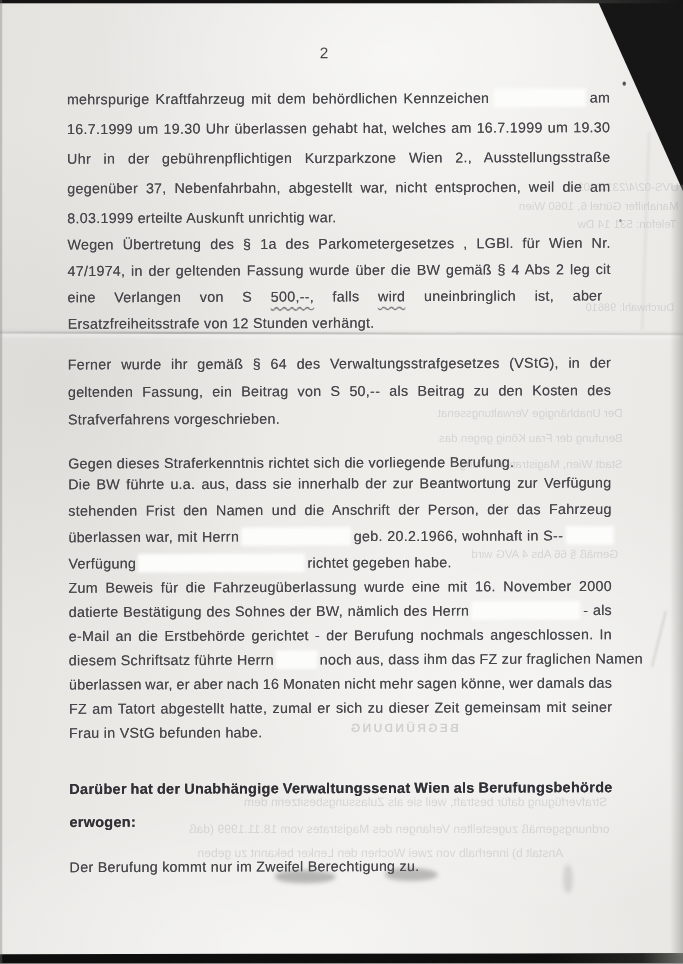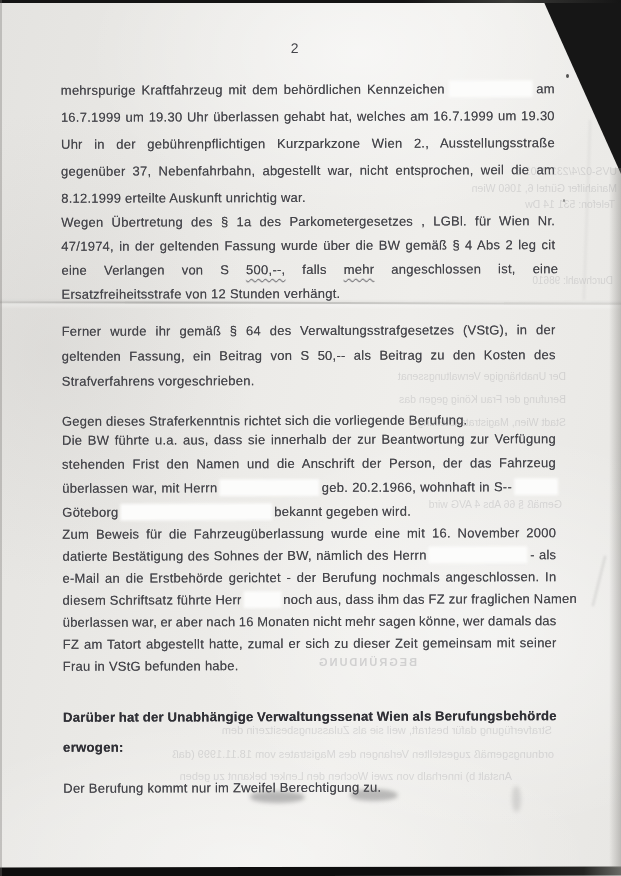--- a/index.html
+++ b/index.html
@@ -54,47 +54,47 @@
 <div id="page">
   <div class="crease-h"></div>
   <div class="textlayer">
     <div class="pagenum">2</div>
 
   <div class="paragraph" style="top: 76px; font-size: 13px;">
         <div class="line" style="height: 27px; line-height: 27px; word-spacing: 1.79204px;"><span class="line-inner"><span>mehrspurige Kraftfahrzeug mit dem behördlichen Kennzeichen</span> <span class="redact" style="width: 80px;"></span> <span>am</span></span></div>
         <div class="line" style="height: 27px; line-height: 27px; word-spacing: 0.691534px;"><span class="line-inner"><span>16.7.1999 um 19.30 Uhr überlassen gehabt hat, welches am 16.7.1999 um 19.30</span></span></div>
         <div class="line" style="height: 27px; line-height: 27px; word-spacing: 7.63799px;"><span class="line-inner"><span>Uhr in der gebührenpflichtigen Kurzparkzone Wien 2., Ausstellungsstraße</span></span></div>
         <div class="line" style="height: 27px; line-height: 27px; word-spacing: 3.25491px;"><span class="line-inner"><span>gegenüber 37, Nebenfahrbahn, abgestellt war, nicht entsprochen, weil die am</span></span></div>
-        <div class="line" style="height: 27px; line-height: 27px;"><span class="line-inner"><span>8.12.1999 erteilte Auskunft unrichtig war.</span></span></div>
+        <div class="line" style="height: 27px; line-height: 27px;"><span class="line-inner"><span>8.03.1999 erteilte Auskunft unrichtig war.</span></span></div>
       </div>
       <div class="paragraph" style="top: 210px; font-size: 13px;">
         <div class="line" style="height: 24px; line-height: 24px; word-spacing: 4.24975px;"><span class="line-inner"><span>Wegen Übertretung des § 1a des Parkometergesetzes , LGBl. für Wien Nr.</span></span></div>
         <div class="line" style="height: 24px; line-height: 24px; word-spacing: 1.37587px;"><span class="line-inner"><span>47/1974, in der geltenden Fassung wurde über die BW gemäß § 4 Abs 2 leg cit</span></span></div>
-        <div class="line" style="height: 24px; line-height: 24px; word-spacing: 13.0552px;"><span class="line-inner"><span>eine Verlangen von S</span> <span class="wavy">500,--,</span> <span>falls</span> <span class="wavy">mehr</span> <span>angeschlossen ist, eine</span></span></div>
+        <div class="line" style="height: 24px; line-height: 24px; word-spacing: 13.0552px;"><span class="line-inner"><span>eine Verlangen von S</span> <span class="wavy">500,--,</span> <span>falls</span> <span class="wavy">wird</span> <span>uneinbringlich ist, aber</span></span></div>
         <div class="line" style="height: 24px; line-height: 24px;"><span class="line-inner"><span>Ersatzfreiheitsstrafe von 12 Stunden verhängt.</span></span></div>
       </div>
       <div class="paragraph" style="top: 318px; font-size: 13px;">
         <div class="line" style="height: 25px; line-height: 25px; word-spacing: 4.84503px;"><span class="line-inner"><span>Ferner wurde ihr gemäß § 64 des Verwaltungsstrafgesetzes (VStG), in der</span></span></div>
         <div class="line" style="height: 25px; line-height: 25px; word-spacing: 4.37216px;"><span class="line-inner"><span>geltenden Fassung, ein Beitrag von S 50,-- als Beitrag zu den Kosten des</span></span></div>
         <div class="line" style="height: 25px; line-height: 25px;"><span class="line-inner"><span>Strafverfahrens vorgeschrieben.</span></span></div>
       </div>
       <div class="paragraph" style="top: 408px; font-size: 13px;">
         <div class="line" style="height: 25px; line-height: 25px;"><span class="line-inner"><span>Gegen dieses Straferkenntnis richtet sich die vorliegende Berufung.</span></span></div>
       </div>
       <div class="paragraph" style="top: 428px; font-size: 13px;">
         <div class="line" style="height: 24px; line-height: 24px; word-spacing: 1.61958px;"><span class="line-inner"><span>Die BW führte u.a. aus, dass sie innerhalb der zur Beantwortung zur Verfügung</span></span></div>
         <div class="line" style="height: 24px; line-height: 24px; word-spacing: 3.58782px;"><span class="line-inner"><span>stehenden Frist den Namen und die Anschrift der Person, der das Fahrzeug</span></span></div>
         <div class="line" style="height: 24px; line-height: 24px; word-spacing: 0.279437px;"><span class="line-inner"><span>überlassen war, mit Herrn</span> <span class="redact" style="width: 96px;"></span> <span>geb. 20.2.1966, wohnhaft in S--</span> <span class="redact" style="width: 40px;"></span></span></div>
-        <div class="line" style="height: 24px; line-height: 24px;"><span class="line-inner"><span>Göteborg</span> <span class="redact" style="width: 148px;"></span> <span>bekannt gegeben wird.</span></span></div>
+        <div class="line" style="height: 24px; line-height: 24px;"><span class="line-inner"><span>Verfügung</span> <span class="redact" style="width: 148px;"></span> <span>richtet gegeben habe.</span></span></div>
       </div>
       <div class="paragraph" style="top: 523px; font-size: 13px;">
         <div class="line" style="height: 22px; line-height: 22px; word-spacing: 2.96223px;"><span class="line-inner"><span>Zum Beweis für die Fahrzeugüberlassung wurde eine mit 16. November 2000</span></span></div>
         <div class="line" style="height: 22px; line-height: 22px; word-spacing: 0.388977px;"><span class="line-inner"><span>datierte Bestätigung des Sohnes der BW, nämlich des Herrn</span> <span class="redact" style="width: 95px;"></span> <span>- als</span></span></div>
         <div class="line" style="height: 22px; line-height: 22px; word-spacing: 1.79974px;"><span class="line-inner"><span>e-Mail an die Erstbehörde gerichtet - der Berufung nochmals angeschlossen. In</span></span></div>
-        <div class="line" style="height: 22px; line-height: 22px; word-spacing: -0.116779px;"><span class="line-inner"><span>diesem Schriftsatz führte Herr</span> <span class="redact" style="width: 34px;"></span> <span>noch aus, dass ihm das FZ zur fraglichen Namen</span></span></div>
+        <div class="line" style="height: 22px; line-height: 22px; word-spacing: -0.116779px;"><span class="line-inner"><span>diesem Schriftsatz führte Herrn</span> <span class="redact" style="width: 34px;"></span> <span>noch aus, dass ihm das FZ zur fraglichen Namen</span></span></div>
         <div class="line" style="height: 22px; line-height: 22px; word-spacing: -0.470137px;"><span class="line-inner"><span>überlassen war, er aber nach 16 Monaten nicht mehr sagen könne, wer damals das</span></span></div>
         <div class="line" style="height: 22px; line-height: 22px; word-spacing: 0.961344px;"><span class="line-inner"><span>FZ am Tatort abgestellt hatte, zumal er sich zu dieser Zeit gemeinsam mit seiner</span></span></div>
         <div class="line" style="height: 22px; line-height: 22px;"><span class="line-inner"><span>Frau in VStG befunden habe.</span></span></div>
       </div>
       <div class="paragraph bold" style="top: 702px; font-size: 13.2px;">
         <div class="line" style="height: 30px; line-height: 30px; word-spacing: -0.48696px;"><span class="line-inner"><span>Darüber hat der Unabhängige Verwaltungssenat Wien als Berufungsbehörde</span></span></div>
         <div class="line" style="height: 30px; line-height: 30px;"><span class="line-inner"><span>erwogen:</span></span></div>
       </div>
       <div class="paragraph" style="top: 775px; font-size: 13px;">
         <div class="line" style="height: 25px; line-height: 25px;"><span class="line-inner"><span>Der Berufung kommt nur im Zweifel Berechtigung zu.</span></span></div>

